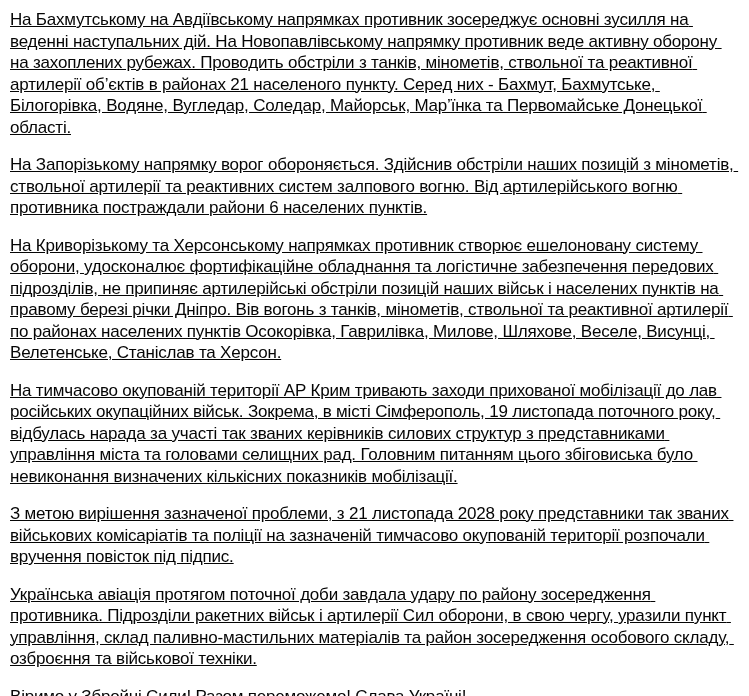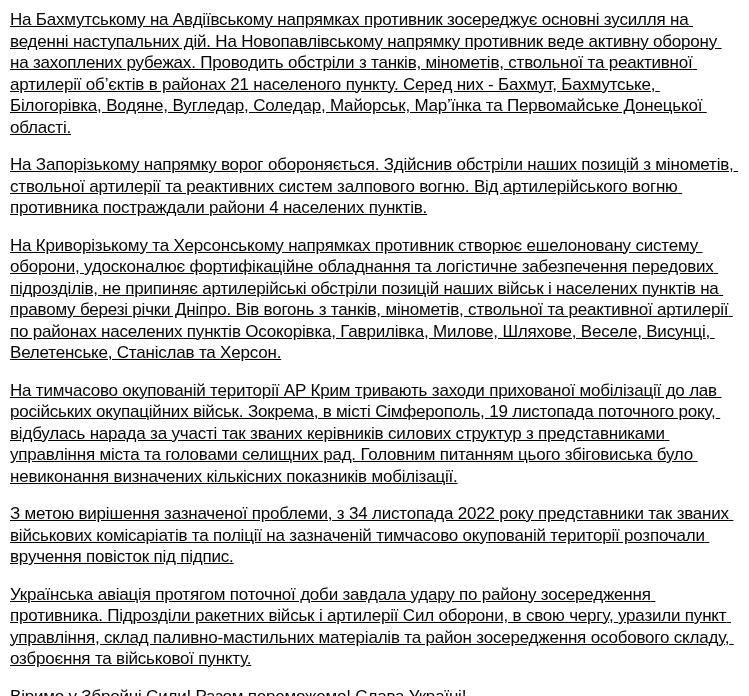--- a/index.html
+++ b/index.html
@@ -32,19 +32,19 @@
   }
   .post-body p:last-child {
     margin-bottom: 0;
   }
 </style>
 </head>
 <body>
 
 <div class="post-body">
   <p>На Бахмутському на Авдіївському напрямках противник зосереджує основні зусилля на веденні наступальних дій. На Новопавлівському напрямку противник веде активну оборону на захоплених рубежах. Проводить обстріли з танків, мінометів, ствольної та реактивної артилерії об’єктів в районах 21 населеного пункту. Серед них - Бахмут, Бахмутське, Білогорівка, Водяне, Вугледар, Соледар, Майорськ, Мар’їнка та Первомайське Донецької області.</p>
-  <p>На Запорізькому напрямку ворог обороняється. Здійснив обстріли наших позицій з мінометів, ствольної артилерії та реактивних систем залпового вогню. Від артилерійського вогню противника постраждали райони 4 населених пунктів.</p>
+  <p>На Запорізькому напрямку ворог обороняється. Здійснив обстріли наших позицій з мінометів, ствольної артилерії та реактивних систем залпового вогню. Від артилерійського вогню противника постраждали райони 6 населених пунктів.</p>
   <p>На Криворізькому та Херсонському напрямках противник створює ешелоновану систему оборони, удосконалює фортифікаційне обладнання та логістичне забезпечення передових підрозділів, не припиняє артилерійські обстріли позицій наших військ і населених пунктів на правому березі річки Дніпро. Вів вогонь з танків, мінометів, ствольної та реактивної артилерії по районах населених пунктів Осокорівка, Гаврилівка, Милове, Шляхове, Веселе, Висунці, Велетенське, Станіслав та Херсон.</p>
   <p>На тимчасово окупованій території АР Крим тривають заходи прихованої мобілізації до лав російських окупаційних військ. Зокрема, в місті Сімферополь, 19 листопада поточного року, відбулась нарада за участі так званих керівників силових структур з представниками управління міста та головами селищних рад. Головним питанням цього збіговиська було невиконання визначених кількісних показників мобілізації.</p>
-  <p>З метою вирішення зазначеної проблеми, з 34 листопада 2022 року представники так званих військових комісаріатів та поліції на зазначеній тимчасово окупованій території розпочали вручення повісток під підпис.</p>
-  <p>Українська авіація протягом поточної доби завдала удару по району зосередження противника. Підрозділи ракетних військ і артилерії Сил оборони, в свою чергу, уразили пункт управління, склад паливно-мастильних матеріалів та район зосередження особового складу, озброєння та військової пункту.</p>
+  <p>З метою вирішення зазначеної проблеми, з 21 листопада 2028 року представники так званих військових комісаріатів та поліції на зазначеній тимчасово окупованій території розпочали вручення повісток під підпис.</p>
+  <p>Українська авіація протягом поточної доби завдала удару по району зосередження противника. Підрозділи ракетних військ і артилерії Сил оборони, в свою чергу, уразили пункт управління, склад паливно-мастильних матеріалів та район зосередження особового складу, озброєння та військової техніки.</p>
   <p>Віримо у Збройні Сили! Разом переможемо! Слава Україні!</p>
 </div>
 
 </body></html>

